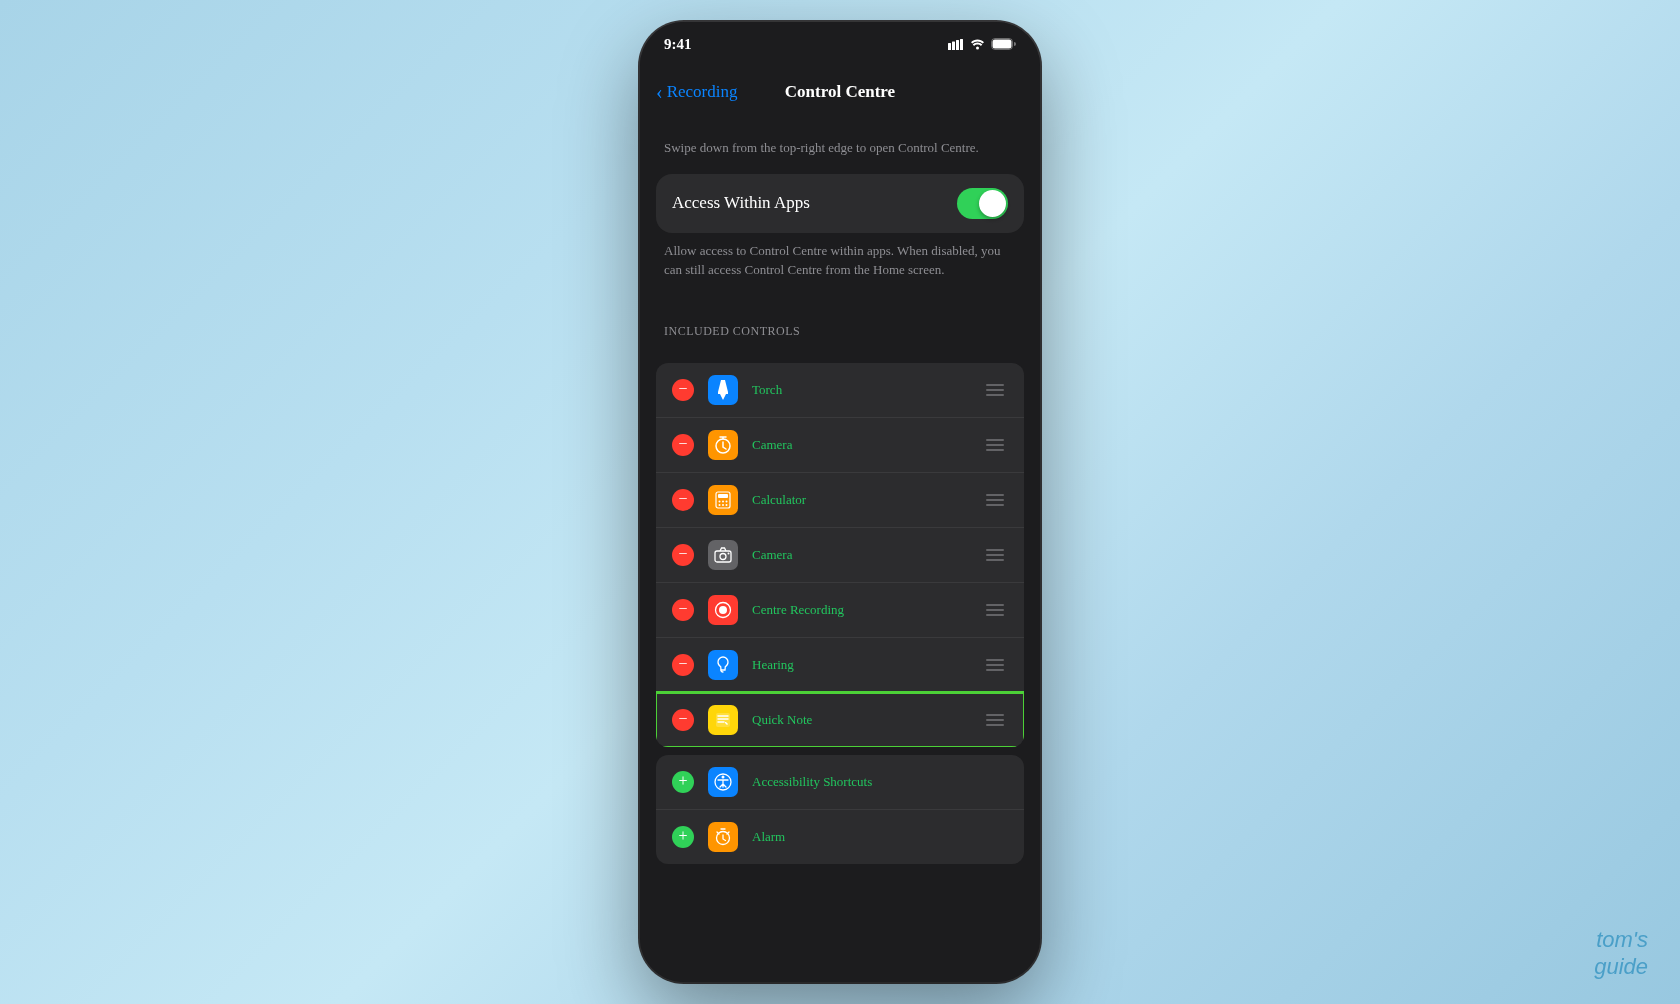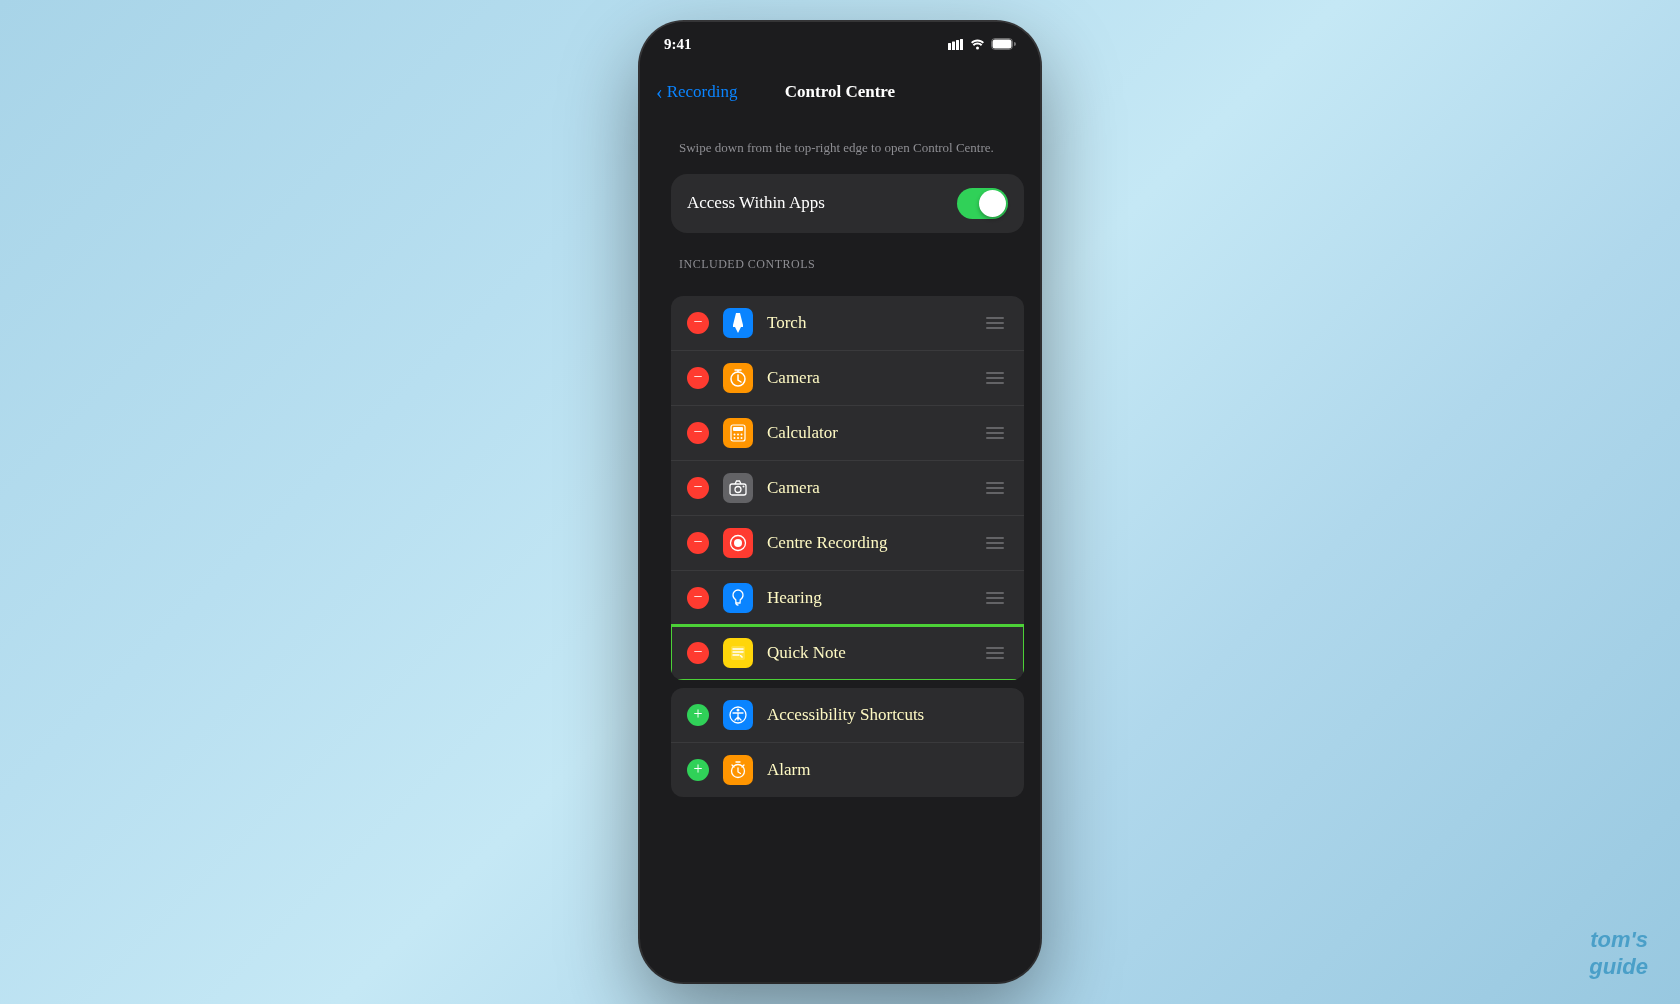--- a/index.html
+++ b/index.html
@@ -14,21 +14,21 @@
       font-family: -apple-system, BlinkMacSystemFont, 'SF Pro Display', 'Helvetica Neue', Arial, sans-serif;
       position: relative;
     }
 
     .toms-guide-watermark {
       position: absolute;
       bottom: 24px;
       right: 32px;
       color: #4a9fc8;
       font-size: 22px;
-      font-weight: 700;
+      font-weight: 400;
       font-style: italic;
       line-height: 1.2;
       text-align: right;
     }
 
     .phone-container {
       width: 400px;
       height: 960px;
       background: #1c1c1e;
       border-radius: 44px;
@@ -93,21 +93,20 @@
       color: #ffffff;
       font-size: 17px;
       font-weight: 600;
     }
 
     .scroll-content {
       flex: 1;
       overflow-y: auto;
       background: #1c1c1e;
       scrollbar-width: none;
-      margin-left: 15px;
     }
 
     .scroll-content::-webkit-scrollbar { display: none; }
 
     .description-text {
       color: #8e8e93;
       font-size: 13px;
       line-height: 1.5;
       padding: 20px 24px 16px;
     }
@@ -250,22 +249,22 @@
     .icon-blue { background: #0a84ff; }
     .icon-orange { background: #ff9500; }
     .icon-calculator { background: #ff9500; }
     .icon-gray { background: #636366; }
     .icon-red { background: #ff3b30; }
     .icon-blue-light { background: #0a84ff; }
     .icon-yellow { background: #ffd60a; }
 
     .item-label {
       flex: 1;
-      color: #fef9c3;
-      font-size: 17px;
+      color: #22c55e;
+      font-size: 13px;
     }
 
     .drag-handle {
       display: flex;
       flex-direction: column;
       gap: 3px;
       cursor: grab;
       padding: 4px;
     }
 
@@ -319,20 +318,21 @@
 
     <p class="description-text">Swipe down from the top-right edge to open Control Centre.</p>
 
     <div class="section">
       <div class="toggle-row">
         <span class="toggle-label">Access Within Apps</span>
         <div class="toggle-switch">
           <div class="toggle-knob"></div>
         </div>
       </div>
+      <p class="toggle-description">Allow access to Control Centre within apps. When disabled, you can still access Control Centre from the Home screen.</p>
     </div>
 
     <div class="section">
       <div class="section-header">INCLUDED CONTROLS</div>
       <div class="list-container">
 
         <div class="list-item">
           <div class="remove-btn">
             <span class="remove-btn-icon">−</span>
           </div>

